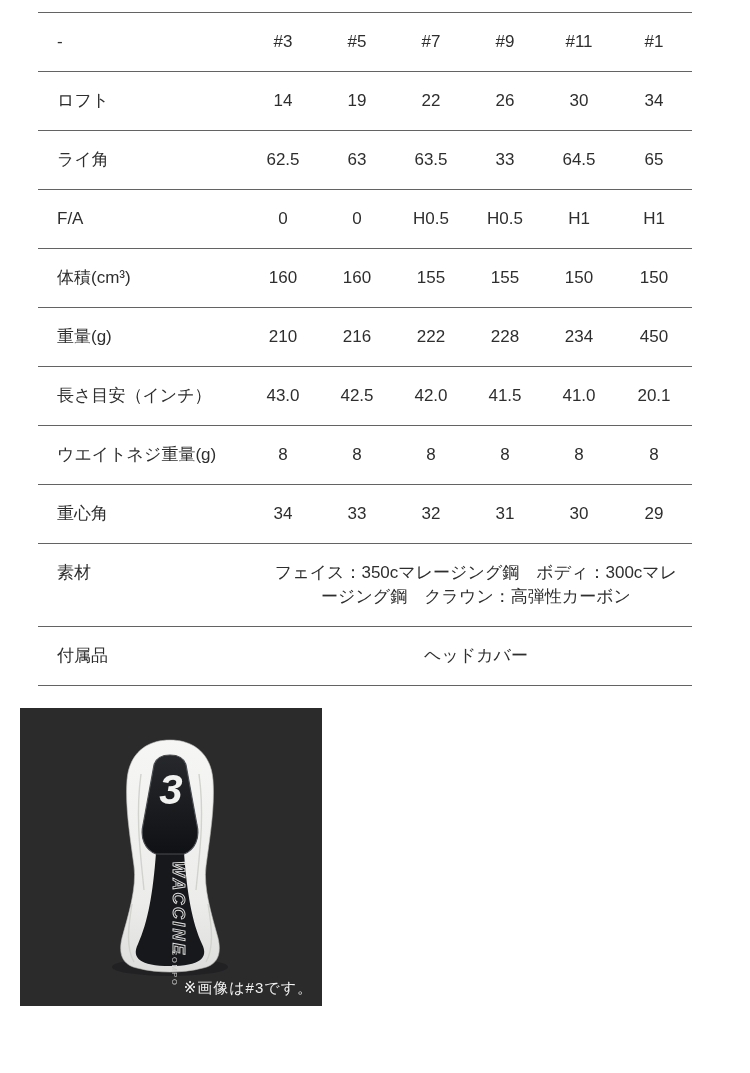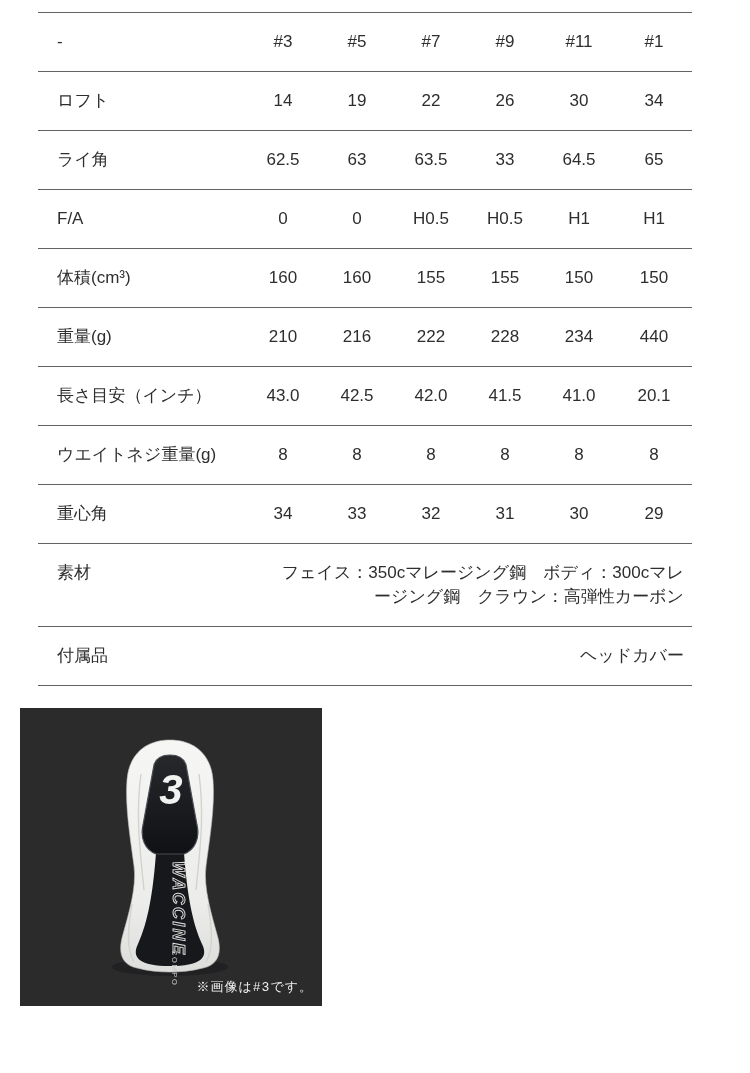--- a/index.html
+++ b/index.html
@@ -38,21 +38,21 @@
     padding: 19px 0 19px 19px;
     line-height: 20px;
     vertical-align: top;
   }
   td.val {
     text-align: center;
     padding: 19px 0;
     line-height: 20px;
   }
   td.span-val {
-    text-align: right;
+    text-align: center;
     padding: 8px 8px 8px 22px;
     line-height: 24px;
   }
   td.span-val.single {
     padding-top: 17px;
     padding-bottom: 17px;
   }
   .product-figure {
     position: relative;
     width: 302px;
@@ -63,24 +63,23 @@
   .product-figure svg {
     position: absolute;
     left: 0;
     top: 0;
   }
   .figure-caption {
     position: absolute;
     right: 9px;
     bottom: 7px;
     color: #f2f2f2;
-    font-size: 13px;
+    font-size: 15px;
     letter-spacing: 1px;
     line-height: 22px;
-    font-family: Liberation Mono, monospace;
   }
 </style>
 </head>
 <body>
 
 <div class="page">
 
   <table class="spec-table">
     <colgroup>
       <col style="width:208px">
@@ -137,21 +136,21 @@
           <td class="val">150</td>
           <td class="val">150</td>
         </tr>
         <tr>
           <th>重量(g)</th>
           <td class="val">210</td>
           <td class="val">216</td>
           <td class="val">222</td>
           <td class="val">228</td>
           <td class="val">234</td>
-          <td class="val">440</td>
+          <td class="val">450</td>
         </tr>
         <tr>
           <th>長さ目安（インチ）</th>
           <td class="val">43.0</td>
           <td class="val">42.5</td>
           <td class="val">42.0</td>
           <td class="val">41.5</td>
           <td class="val">41.0</td>
           <td class="val">20.1</td>
         </tr>

